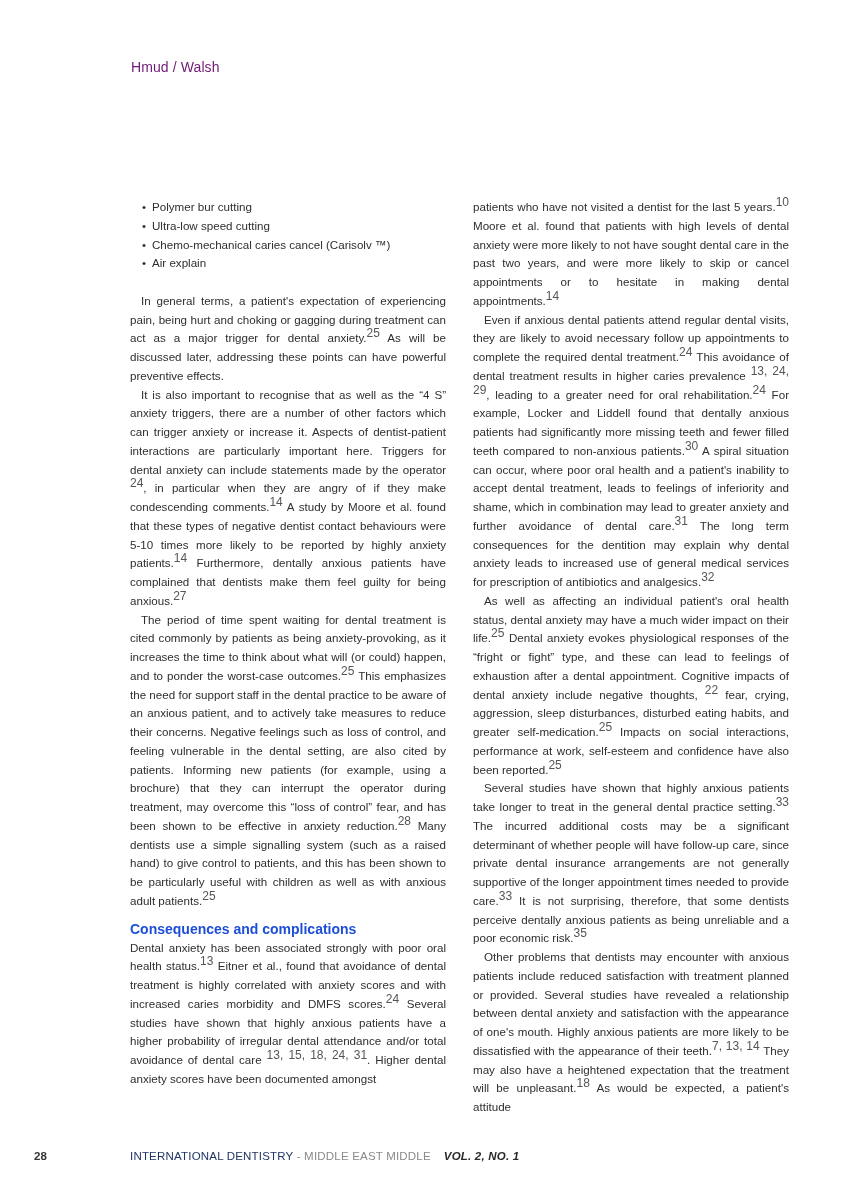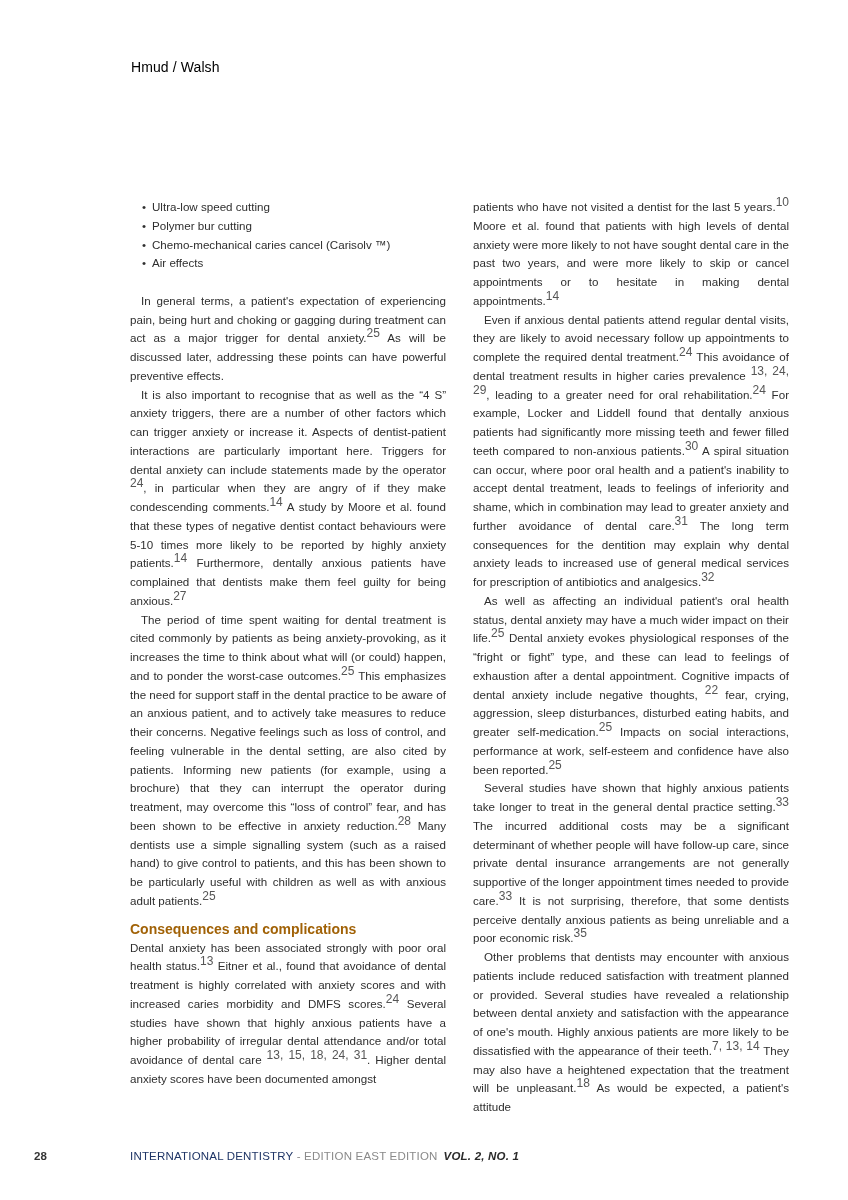--- a/index.html
+++ b/index.html
@@ -1,65 +1,65 @@
 <!DOCTYPE html>
 <html><head>
 <meta charset="utf-8">
 <style>
   html, body { margin: 0; padding: 0; background: #ffffff; }
   body { width: 848px; height: 1200px; position: relative; overflow: hidden;
          font-family: "DejaVu Sans", sans-serif; color: #2b2b2b; }
-  .running-head { position: absolute; left: 131px; top: 59px; font-size: 14px; color: #000000;
+  .running-head { position: absolute; left: 131px; top: 59px; font-size: 14px; color: #701a75;
                   font-family: "Liberation Sans", sans-serif; letter-spacing: 0.1px; }
   .col { position: absolute; top: 198px; width: 316px; font-size: 11.6px; line-height: 18.75px;
          text-align: justify; font-family: "Liberation Sans", sans-serif; color: #2e2e2e; }
   .col-left { left: 130px; }
   .col-right { left: 473px; top: 198px; }
   .bullets { list-style: none; margin: 0 0 0 0; padding: 0 0 0 12px; }
   .bullets li { position: relative; padding-left: 10px; text-align: left; }
   .bullets li::before { content: "\2022"; position: absolute; left: 0; top: 0; color: #2e2e2e; }
   p { margin: 0; text-indent: 11px; }
   p.noindent { text-indent: 0; }
   .gap { height: 18.75px; }
   sup { font-size: 12px; line-height: 0; vertical-align: 5px; color: #555; }
-  h2 { margin: 0; font-size: 14px; line-height: 20px; color: #a16207; font-weight: bold;
+  h2 { margin: 0; font-size: 14px; line-height: 20px; color: #1d4ed8; font-weight: bold;
        font-family: "Liberation Sans", sans-serif; margin-top: 8px; }
   .footer { position: absolute; top: 1150px; left: 0; width: 848px; font-family: "Liberation Sans", sans-serif;
             font-size: 11.5px; }
   .page-num { position: absolute; left: 34px; top: 0; font-weight: bold; color: #333; }
   .journal { position: absolute; left: 130px; top: 0; color: #1f3566; letter-spacing: 0.2px; }
   .journal .edition { color: #8a8a8a; }
-  .journal .vol { color: #2a2a2a; font-style: italic; font-weight: bold; margin-left: 6px; }
+  .journal .vol { color: #2a2a2a; font-style: italic; font-weight: bold; margin-left: 13px; }
 </style>
 </head>
 <body>
 
 <div class="running-head">Hmud / Walsh</div>
 
 <div class="col col-left">
   <ul class="bullets">
+    <li>Polymer bur cutting</li>
     <li>Ultra-low speed cutting</li>
-    <li>Polymer bur cutting</li>
     <li>Chemo-mechanical caries cancel (Carisolv ™)</li>
-    <li>Air effects</li>
+    <li>Air explain</li>
   </ul>
   <div class="gap"></div>
   <p>In general terms, a patient's expectation of experiencing pain, being hurt and choking or gagging during treatment can act as a major trigger for dental anxiety.<sup>25</sup> As will be discussed later, addressing these points can have powerful preventive effects.</p>
   <p>It is also important to recognise that as well as the “4 S” anxiety triggers, there are a number of other factors which can trigger anxiety or increase it. Aspects of dentist-patient interactions are particularly important here. Triggers for dental anxiety can include statements made by the operator <sup>24</sup>, in particular when they are angry of if they make condescending comments.<sup>14</sup> A study by Moore et al. found that these types of negative dentist contact behaviours were 5-10 times more likely to be reported by highly anxiety patients.<sup>14</sup> Furthermore, dentally anxious patients have complained that dentists make them feel guilty for being anxious.<sup>27</sup></p>
   <p>The period of time spent waiting for dental treatment is cited commonly by patients as being anxiety-provoking, as it increases the time to think about what will (or could) happen, and to ponder the worst-case outcomes.<sup>25</sup> This emphasizes the need for support staff in the dental practice to be aware of an anxious patient, and to actively take measures to reduce their concerns. Negative feelings such as loss of control, and feeling vulnerable in the dental setting, are also cited by patients. Informing new patients (for example, using a brochure) that they can interrupt the operator during treatment, may overcome this “loss of control” fear, and has been shown to be effective in anxiety reduction.<sup>28</sup> Many dentists use a simple signalling system (such as a raised hand) to give control to patients, and this has been shown to be particularly useful with children as well as with anxious adult patients.<sup>25</sup></p>
   <h2>Consequences and complications</h2>
   <p class="noindent">Dental anxiety has been associated strongly with poor oral health status.<sup>13</sup> Eitner et al., found that avoidance of dental treatment is highly correlated with anxiety scores and with increased caries morbidity and DMFS scores.<sup>24</sup> Several studies have shown that highly anxious patients have a higher probability of irregular dental attendance and/or total avoidance of dental care <sup>13, 15, 18, 24, 31</sup>. Higher dental anxiety scores have been documented amongst</p>
 </div>
 
 <div class="col col-right">
   <p class="noindent">patients who have not visited a dentist for the last 5 years.<sup>10</sup> Moore et al. found that patients with high levels of dental anxiety were more likely to not have sought dental care in the past two years, and were more likely to skip or cancel appointments or to hesitate in making dental appointments.<sup>14</sup></p>
   <p>Even if anxious dental patients attend regular dental visits, they are likely to avoid necessary follow up appointments to complete the required dental treatment.<sup>24</sup> This avoidance of dental treatment results in higher caries prevalence <sup>13, 24, 29</sup>, leading to a greater need for oral rehabilitation.<sup>24</sup> For example, Locker and Liddell found that dentally anxious patients had significantly more missing teeth and fewer filled teeth compared to non-anxious patients.<sup>30</sup> A spiral situation can occur, where poor oral health and a patient's inability to accept dental treatment, leads to feelings of inferiority and shame, which in combination may lead to greater anxiety and further avoidance of dental care.<sup>31</sup> The long term consequences for the dentition may explain why dental anxiety leads to increased use of general medical services for prescription of antibiotics and analgesics.<sup>32</sup></p>
   <p>As well as affecting an individual patient's oral health status, dental anxiety may have a much wider impact on their life.<sup>25</sup> Dental anxiety evokes physiological responses of the “fright or fight” type, and these can lead to feelings of exhaustion after a dental appointment. Cognitive impacts of dental anxiety include negative thoughts, <sup>22</sup> fear, crying, aggression, sleep disturbances, disturbed eating habits, and greater self-medication.<sup>25</sup> Impacts on social interactions, performance at work, self-esteem and confidence have also been reported.<sup>25</sup></p>
   <p>Several studies have shown that highly anxious patients take longer to treat in the general dental practice setting.<sup>33</sup> The incurred additional costs may be a significant determinant of whether people will have follow-up care, since private dental insurance arrangements are not generally supportive of the longer appointment times needed to provide care.<sup>33</sup> It is not surprising, therefore, that some dentists perceive dentally anxious patients as being unreliable and a poor economic risk.<sup>35</sup></p>
   <p>Other problems that dentists may encounter with anxious patients include reduced satisfaction with treatment planned or provided. Several studies have revealed a relationship between dental anxiety and satisfaction with the appearance of one's mouth. Highly anxious patients are more likely to be dissatisfied with the appearance of their teeth.<sup>7, 13, 14</sup> They may also have a heightened expectation that the treatment will be unpleasant.<sup>18</sup> As would be expected, a patient's attitude</p>
 </div>
 
 <div class="footer">
   <span class="page-num">28</span>
   <span class="journal">
-    <span>INTERNATIONAL DENTISTRY</span><span class="edition"> - EDITION EAST EDITION</span><span class="vol">VOL. 2, NO. 1</span>
+    <span>INTERNATIONAL DENTISTRY</span><span class="edition"> - MIDDLE EAST MIDDLE</span><span class="vol">VOL. 2, NO. 1</span>
   </span>
 </div>
 
 </body></html>

